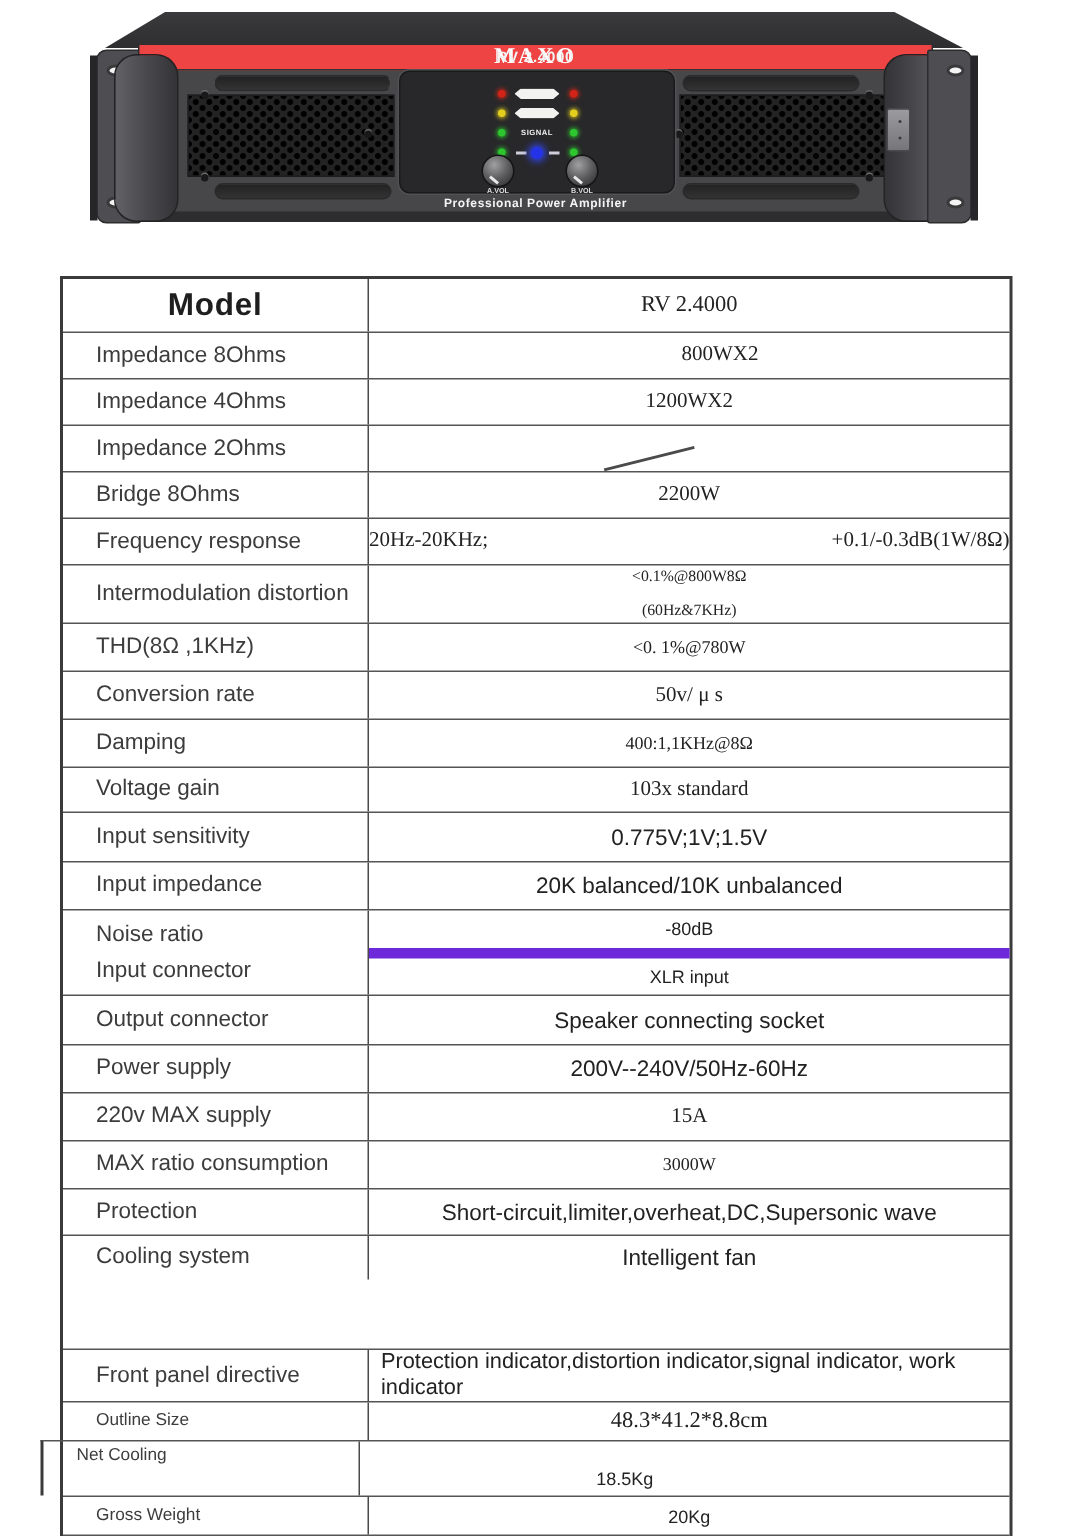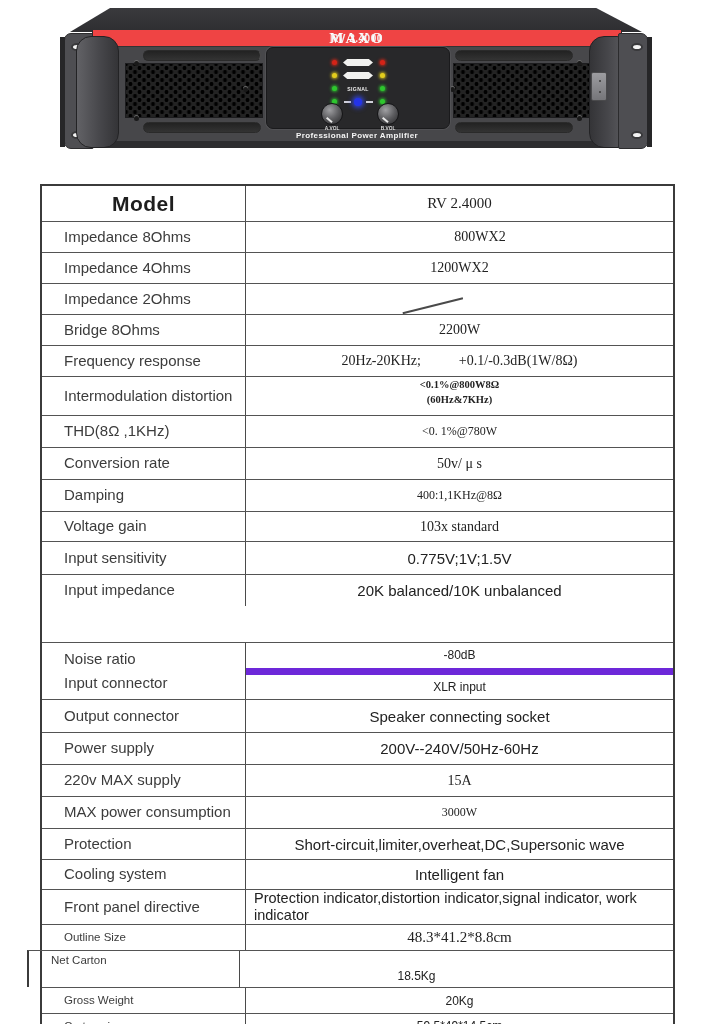--- a/index.html
+++ b/index.html
@@ -68,22 +68,22 @@
   .trow + .trow{border-top:1px solid #545454;}
   .tl{width:204px;flex:none;border-right:1px solid #4a4a4a;display:flex;align-items:center;
       padding-left:22px;box-sizing:border-box;}
   .tl span{font-size:15px;color:#3c3c3c;line-height:1.1;}
   .trow.hdr .tl{justify-content:center;padding-left:0;}
   .trow.hdr .tl span{font-size:21px;font-weight:700;color:#1e1e1e;letter-spacing:.5px;}
   .tv{flex:1;display:flex;align-items:center;justify-content:center;text-align:center;
       color:#222;font-size:15px;box-sizing:border-box;}
   .tv.serif{font-family:"Liberation Serif",serif;}
   .tv.md{font-size:14px;} .tv.sm{font-size:12px;} .tv.xs{font-size:10.5px;} .tv.sm2{font-size:12px;}
-  .tv.lines{flex-direction:column;justify-content:flex-start;line-height:1.45;font-weight:bold;}
-  .tv.parts{gap:38px;}
+  .tv.lines{flex-direction:column;justify-content:space-between;line-height:1.45;}
+  .tv.parts{gap:38px;justify-content:space-between;}
   .tv.left{justify-content:flex-start;text-align:left;padding:2px 8px;line-height:1.2;font-size:14.5px;}
   .slashmark{width:62px;height:2px;background:#4a4a4a;transform:rotate(-14deg) translateX(-28px);}
   .tl.stack{flex-direction:column;align-items:flex-start;justify-content:space-around;padding:4px 0 4px 22px;}
   .tv.stack{flex-direction:column;align-items:stretch;padding:0;}
   .tv.stack .sub{flex:1;display:flex;align-items:center;justify-content:center;font-size:12px;}
   .tv.stack .sub + .sub{border-top:7px solid #6d28d9;}
   .trow.sml .tl span{font-size:11.5px;}
   .trow.nw{width:calc(100% + 15px);margin-left:-15px;border-left:2px solid #3b3b3b;}
   .trow.nw .tl{width:211px;align-items:flex-start;padding-top:3px;}
   .trow.nw .tv{align-items:flex-end;padding-bottom:4px;transform:translateX(-40px);}
@@ -261,21 +261,21 @@
       </div>
     </div>
     <div class="trow" style="height: 32px;">
       <div class="tl">
         <span>Input impedance</span>
       </div>
       <div class="tv">
         <span>20K balanced/10K unbalanced</span>
       </div>
     </div>
-    <div class="trow" style="height: 57px; margin-top: 36px;">
+    <div class="trow" style="height: 57px;">
       <div class="tl stack">
         <span>Noise ratio</span>
         <span>Input connector</span>
       </div>
       <div class="tv stack">
         <div class="sub">-80dB</div>
         <div class="sub">XLR input</div>
       </div>
     </div>
     <div class="trow" style="height: 33px;">
@@ -297,21 +297,21 @@
     <div class="trow" style="height: 32px;">
       <div class="tl">
         <span>220v MAX supply</span>
       </div>
       <div class="tv serif md">
         <span>15A</span>
       </div>
     </div>
     <div class="trow" style="height: 32px;">
       <div class="tl">
-        <span>MAX power consumption</span>
+        <span>MAX ratio consumption</span>
       </div>
       <div class="tv serif sm">
         <span>3000W</span>
       </div>
     </div>
     <div class="trow" style="height: 31px;">
       <div class="tl">
         <span>Protection</span>
       </div>
       <div class="tv">
@@ -319,39 +319,39 @@
       </div>
     </div>
     <div class="trow" style="height: 30px;">
       <div class="tl">
         <span>Cooling system</span>
       </div>
       <div class="tv">
         <span>Intelligent fan</span>
       </div>
     </div>
-    <div class="trow" style="height: 35px;">
+    <div class="trow" style="height: 35px; margin-top: 46px;">
       <div class="tl">
         <span>Front panel directive</span>
       </div>
       <div class="tv left">
         <span>Protection indicator,distortion indicator,signal indicator, work indicator</span>
       </div>
     </div>
     <div class="trow sml" style="height: 26px;">
       <div class="tl">
         <span>Outline Size</span>
       </div>
       <div class="tv serif">
         <span>48.3*41.2*8.8cm</span>
       </div>
     </div>
     <div class="trow sml nw" style="height: 37px;">
       <div class="tl">
-        <span>Net Carton</span>
+        <span>Net Cooling</span>
       </div>
       <div class="tv sm2">
         <span>18.5Kg</span>
       </div>
     </div>
     <div class="trow sml" style="height: 26px;">
       <div class="tl">
         <span>Gross Weight</span>
       </div>
       <div class="tv sm2">

